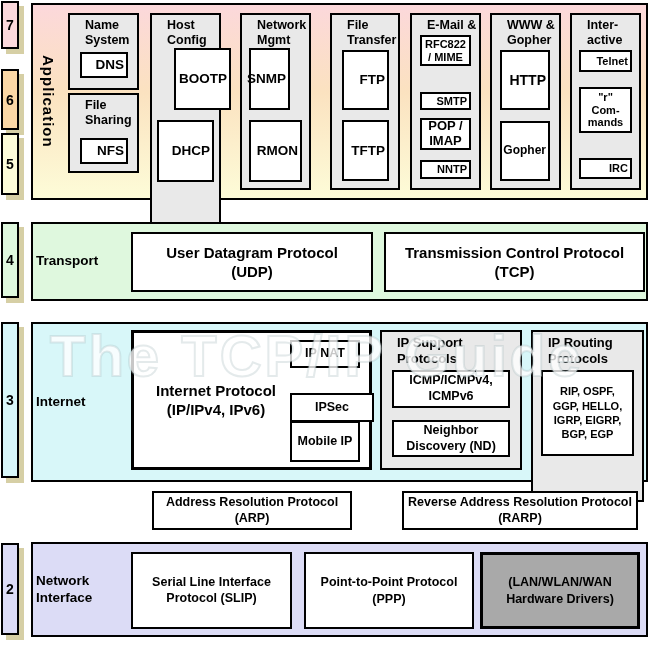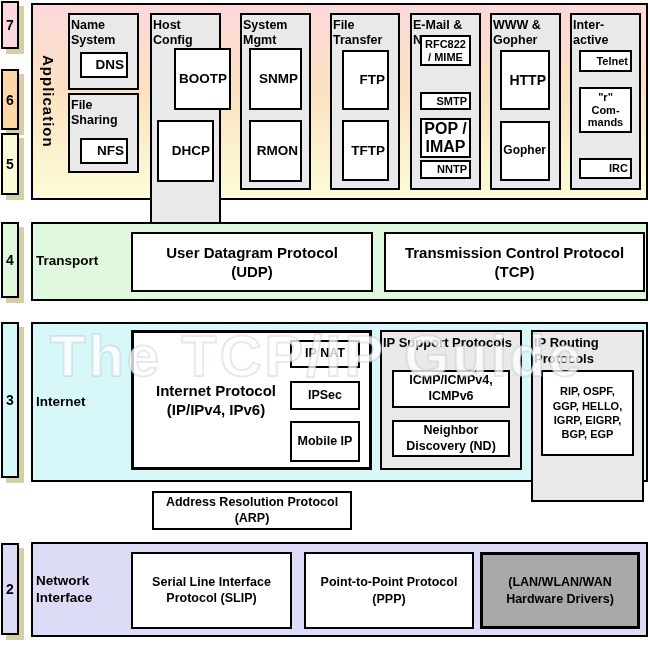--- a/index.html
+++ b/index.html
@@ -4,21 +4,21 @@
 <style>
   html,body{margin:0;padding:0;background:#fff;}
   body{font-family:"Liberation Sans",sans-serif;font-weight:bold;color:#000;}
   #stage{position:relative;width:650px;height:645px;background:#fff;overflow:hidden;}
   .abs{position:absolute;box-sizing:border-box;}
   .badge{border:2px solid #000;box-shadow:5px 5px 0 #d6cfa5;display:flex;align-items:center;justify-content:center;font-size:14px;}
   .band{border:2px solid #000;}
   .vlabel{display:flex;align-items:center;justify-content:center;writing-mode:vertical-rl;font-size:15px;letter-spacing:1px;}
   .blabel{display:flex;align-items:center;font-size:13.5px;line-height:1.2;text-align:left;}
   .group{background:#e9e9e9;border:2px solid #000;}
-  .ghead{padding:3px 0 0 1px;font-size:12.5px;line-height:1.2;}
+  .ghead{padding:3px 0 0 15px;font-size:12.5px;line-height:1.2;}
   .item{background:#fff;border:2px solid #000;display:flex;align-items:center;justify-content:flex-end;text-align:center;font-size:13.5px;line-height:1.15;padding:1px 2px;}
   .wbox{background:#fff;border:2px solid #000;display:flex;flex-direction:column;align-items:center;justify-content:center;text-align:center;font-size:15px;line-height:1.3;}
   .sbox{background:#fff;border:2px solid #000;display:flex;align-items:center;justify-content:center;text-align:center;font-size:12.5px;line-height:1.25;padding:1px 3px;}
   .ipbox{background:#fff;border:3px solid #000;}
   .hw{background:#a9a9a9;border:3px solid #000;display:flex;align-items:center;justify-content:center;text-align:center;font-size:12.5px;line-height:1.3;}
   .watermark{font-size:58px;letter-spacing:3px;color:rgba(255,255,255,0.78);
     -webkit-text-stroke:2px rgba(165,185,188,0.30);white-space:nowrap;z-index:40;pointer-events:none;}
   .app-grad{background:linear-gradient(180deg,#fcd8db 0%,#fbe2c0 45%,#fdfcd8 100%);}
 </style>
 </head>
@@ -66,22 +66,22 @@
       <div class="ghead">Host Config</div>
       <div class="abs item" style="left:22px;top:33px;width:57px;height:62px">
         <span>BOOTP</span>
         </div>
       <div class="abs item" style="left:5px;top:105px;width:57px;height:62px">
         <span>DHCP</span>
         </div>
     </div>
 
     <div class="abs group" style="left:207px;top:8px;width:71px;height:177px">
-      <div class="ghead">System Mgmt</div>
-      <div class="abs item" style="left:7px;top:33px;width:53px;height:62px">
+      <div class="ghead">Network Mgmt</div>
+      <div class="abs item" style="left:7px;top:33px;width:41px;height:62px">
         <span>SNMP</span>
         </div>
       <div class="abs item" style="left:7px;top:105px;width:53px;height:62px">
         <span>RMON</span>
         </div>
     </div>
 
     <div class="abs group" style="left:297px;top:8px;width:70px;height:177px">
       <div class="ghead">File Transfer</div>
       <div class="abs item" style="left:10px;top:35px;width:47px;height:60px">
@@ -93,21 +93,21 @@
     </div>
 
     <div class="abs group" style="left:377px;top:8px;width:71px;height:177px">
       <div class="ghead">E-Mail &amp; News</div>
       <div class="abs item" style="left:8px;top:20px;width:51px;height:31px;font-size:11px">
         <span>RFC822 / MIME</span>
         </div>
       <div class="abs item" style="left:8px;top:77px;width:51px;height:18px;font-size:11px">
         <span>SMTP</span>
         </div>
-      <div class="abs item" style="left:8px;top:103px;width:51px;height:40px;font-size:16px">
+      <div class="abs item" style="left:8px;top:103px;width:51px;height:32px;font-size:13px">
         <span>POP / IMAP</span>
         </div>
       <div class="abs item" style="left:8px;top:145px;width:51px;height:19px;font-size:11px">
         <span>NNTP</span>
         </div>
     </div>
 
     <div class="abs group" style="left:457px;top:8px;width:71px;height:177px">
       <div class="ghead">WWW &amp; Gopher</div>
       <div class="abs item" style="left:8px;top:35px;width:50px;height:60px;font-size:14px">
@@ -145,21 +145,21 @@
   </div>
 
   <div class="abs band" style="left:31px;top:322px;width:617px;height:160px;background:#d8f7f9">
     <div class="abs blabel" style="left:3px;top:0;width:92px;height:156px">Internet</div>
 
     <div class="abs ipbox" style="left:98px;top:6px;width:241px;height:140px">
       <div class="abs" style="left:2px;top:0;width:160px;height:134px;display:flex;align-items:center;justify-content:center;text-align:center;font-size:15px;line-height:1.3">Internet Protocol (IP/IPv4, IPv6)</div>
       <div class="abs sbox" style="left:156px;top:7px;width:70px;height:28px">
         <span>IP NAT</span>
         </div>
-      <div class="abs sbox" style="left:156px;top:48px;width:70px;height:29px">
+      <div class="abs sbox" style="left:156px;top:60px;width:84px;height:29px">
         <span>IPSec</span>
         </div>
       <div class="abs sbox" style="left:156px;top:88px;width:70px;height:41px">
         <span>Mobile IP</span>
         </div>
     </div>
 
     <div class="abs group" style="left:347px;top:6px;width:142px;height:140px">
       <div class="ghead" style="font-size:13px">IP Support Protocols</div>
       <div class="abs sbox" style="left:10px;top:38px;width:118px;height:38px">
@@ -173,20 +173,23 @@
     <div class="abs group" style="left:498px;top:6px;width:113px;height:172px">
       <div class="ghead" style="font-size:13px">IP Routing Protocols</div>
       <div class="abs sbox" style="left:8px;top:38px;width:93px;height:86px;font-size:11px;line-height:1.3">
         <span>RIP, OSPF, GGP, HELLO, IGRP, EIGRP, BGP, EGP</span>
         </div>
     </div>
   </div>
 
   <div class="abs sbox" style="left:152px;top:491px;width:200px;height:39px">
     <span>Address Resolution Protocol (ARP)</span>
+    </div>
+  <div class="abs sbox" style="left:402px;top:491px;width:236px;height:39px">
+    <span>Reverse Address Resolution Protocol (RARP)</span>
     </div>
 
   <div class="abs band" style="left:31px;top:542px;width:617px;height:95px;background:#dcdcf6">
     <div class="abs blabel" style="left:3px;top:0;width:88px;height:91px">Network Interface</div>
     <div class="abs sbox" style="left:98px;top:8px;width:161px;height:77px">
       <span>Serial Line Interface Protocol (SLIP)</span>
       </div>
     <div class="abs wbox" style="left:271px;top:8px;width:170px;height:77px;font-size:12.5px">
       <span>Point-to-Point Protocol</span>
       <span>(PPP)</span>

